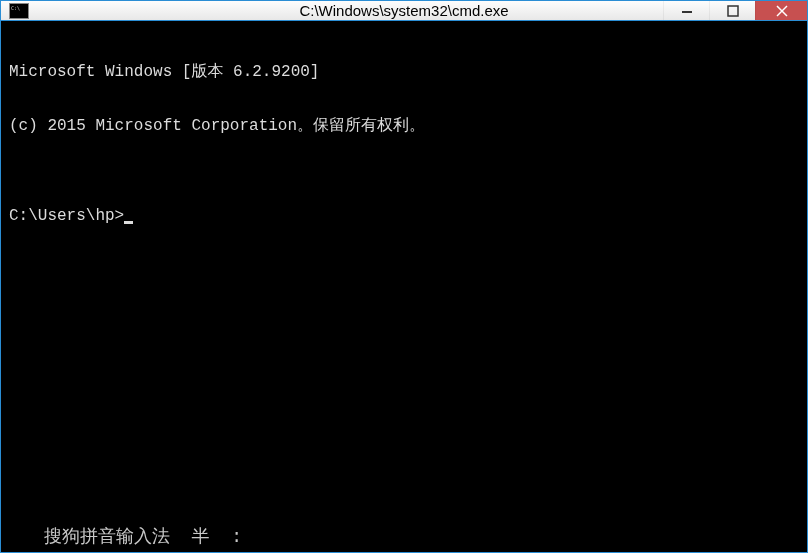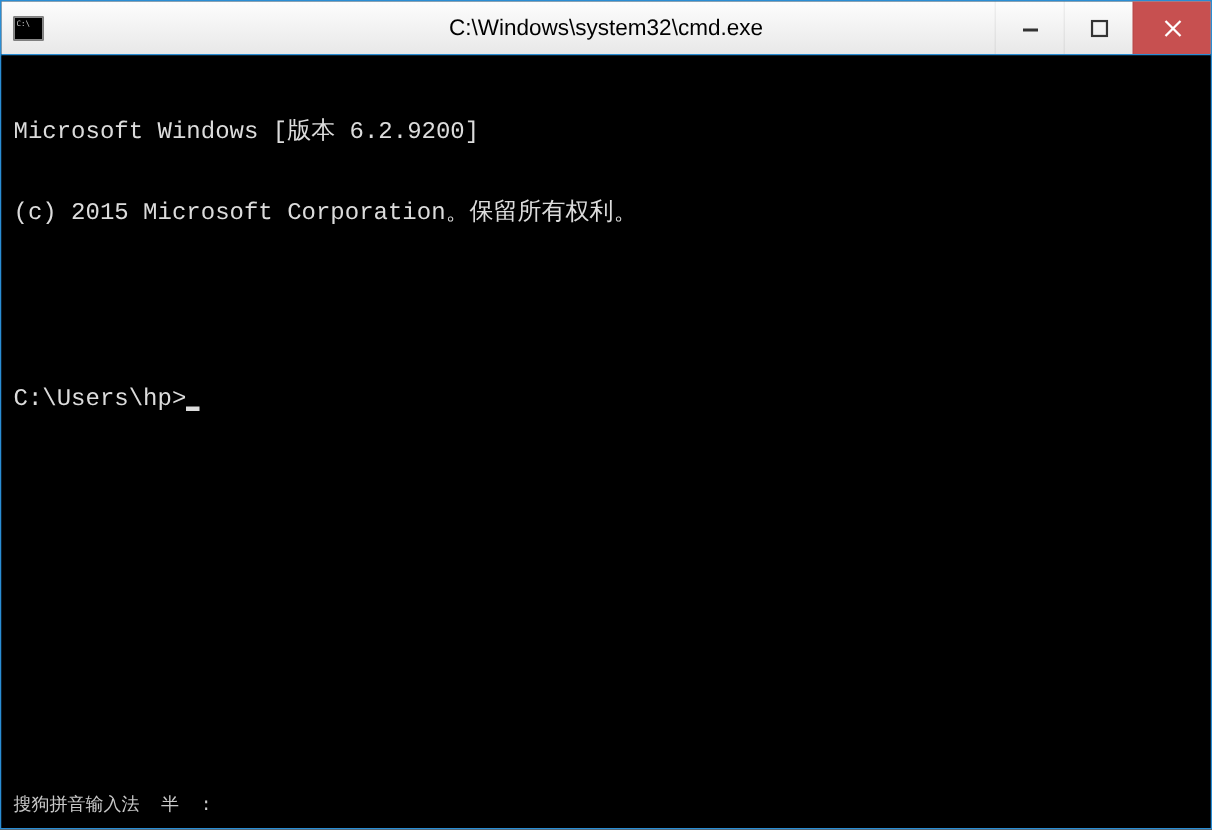--- a/index.html
+++ b/index.html
@@ -16,21 +16,21 @@
     }
     .window {
       width: 808px;
       height: 553px;
       border: 1px solid #2a8dd4;
       display: flex;
       flex-direction: column;
       background: #000;
     }
     .titlebar {
-      height: 36px;
+      height: 20px;
       background: linear-gradient(to bottom, #fdfdfd, #e8e8e8);
       border-bottom: 1px solid #2a8dd4;
       display: flex;
       align-items: center;
       position: relative;
     }
     .titlebar-icon {
       width: 20px;
       height: 16px;
       margin-left: 8px;
@@ -90,37 +90,37 @@
       display: flex;
       flex-direction: column;
       position: relative;
     }
     .terminal-content {
       flex: 1;
     }
     .prompt-line {
       display: flex;
       align-items: center;
-      margin-top: 34px;
     }
     .cursor {
       display: inline-block;
       width: 9px;
       height: 3px;
       background: #dcdcdc;
       margin-left: 0;
       position: relative;
       top: 0;
       align-self: flex-end;
       margin-bottom: 1px;
     }
     .ime-bar {
       color: #c8c8c8;
-      font-size: 12px;
+      font-size: 18px;
       padding-bottom: 2px;
+      margin-left: 35px;
     }
   </style>
 </head>
 <body>
 
 <div class="window">
   <div class="titlebar">
     <div class="titlebar-icon"></div>
     <div class="titlebar-title">C:\Windows\system32\cmd.exe</div>
     <div class="window-controls">

